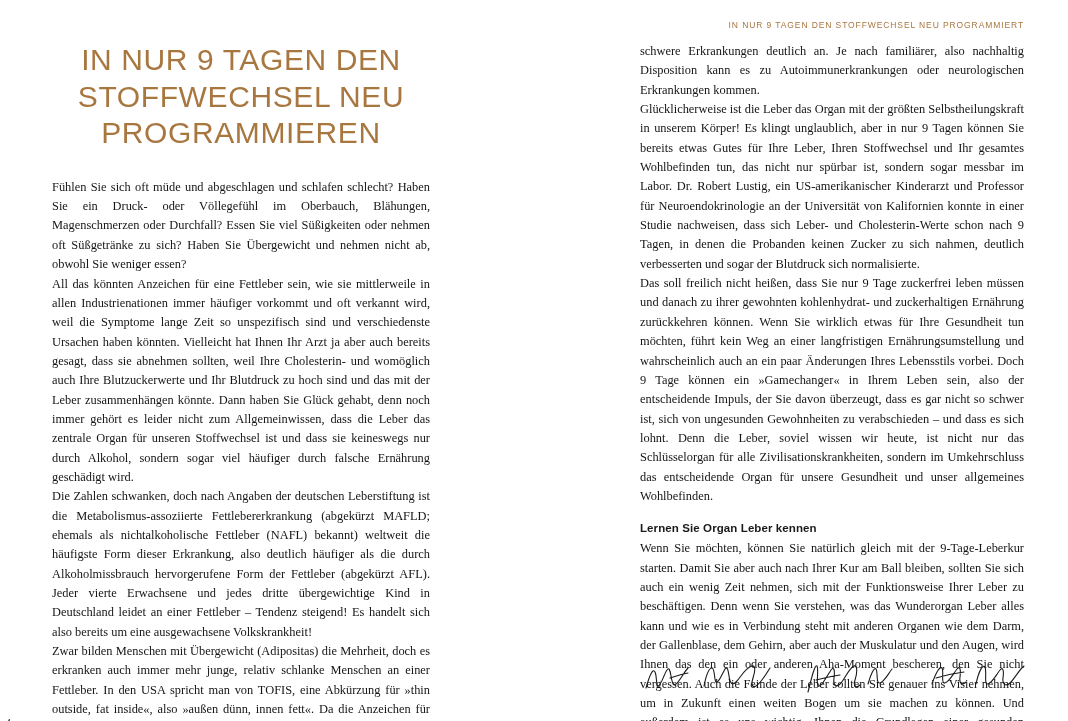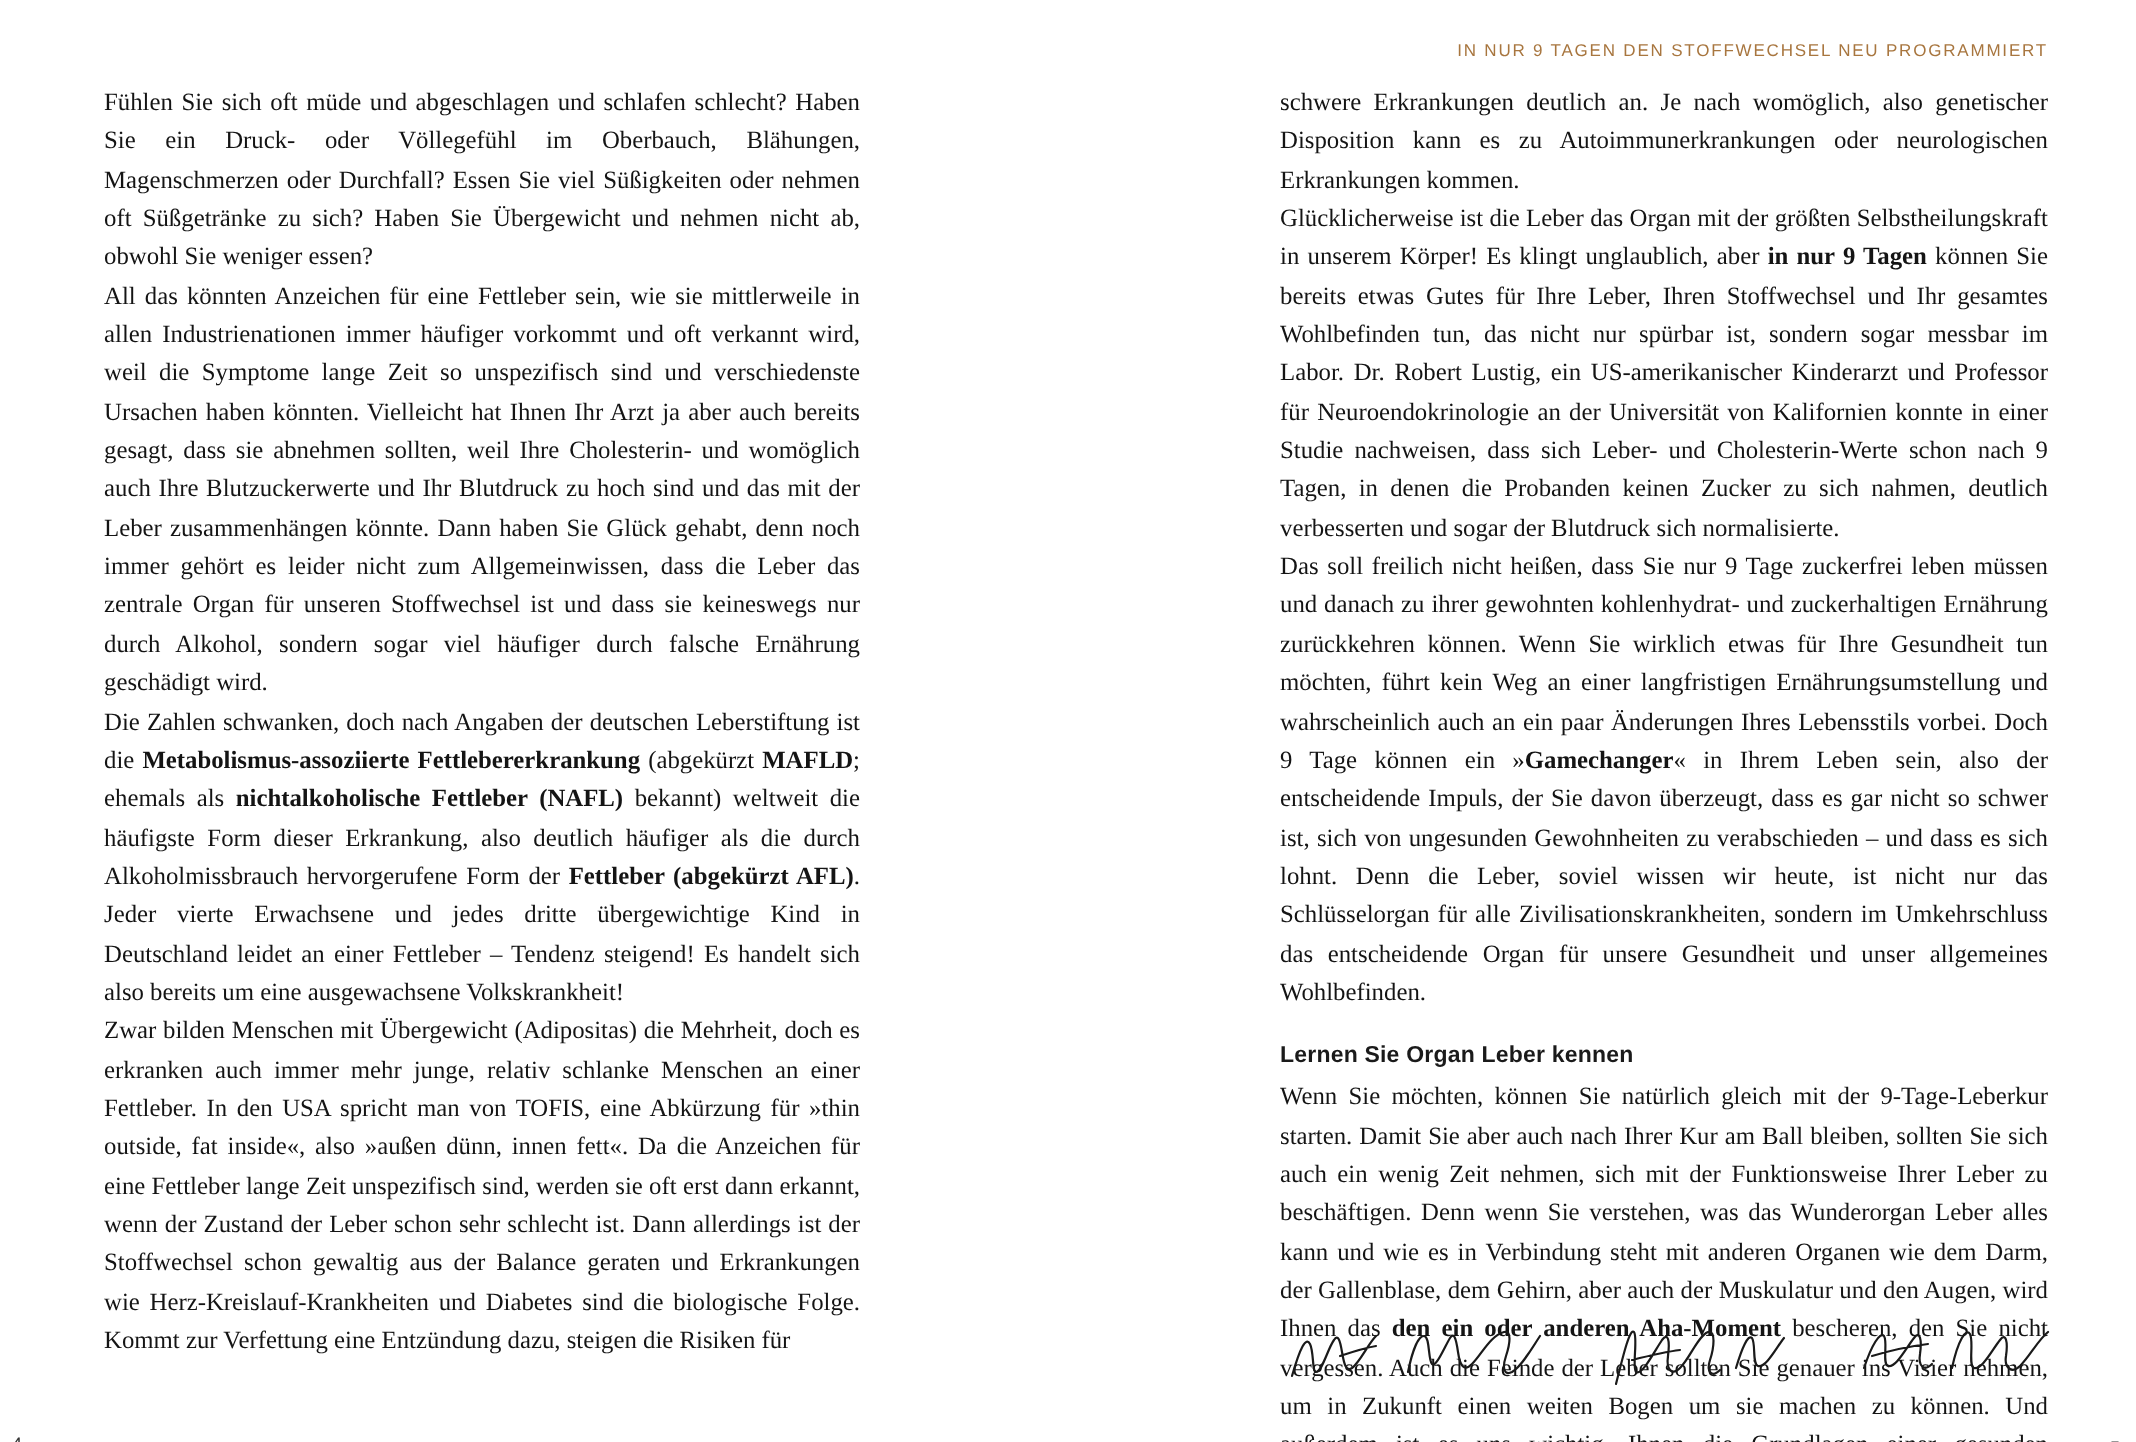--- a/index.html
+++ b/index.html
@@ -82,21 +82,21 @@
     margin: 0;
     text-align: justify;
     hyphens: auto;
     -webkit-hyphens: auto;
     color: #141414;
   }
   p.body + p.body {
     margin-top: 0;
   }
   .bold {
-    font-weight: 700;
+    font-weight: 400;
   }
   .folio-left {
     position: absolute;
     left: 6px;
     bottom: 8px;
     font-family: "Liberation Sans", sans-serif;
     font-size: 9px;
     color: #333;
   }
   .folio-right {
@@ -122,34 +122,35 @@
 <body>
 
 <div class="page">
 
   <div class="spine"></div>
 
   <div class="running-head">IN NUR 9 TAGEN DEN STOFFWECHSEL NEU PROGRAMMIERT</div>
 
   <div class="col-left">
 
+    <h1 class="chapter-title">IN NUR 9 TAGEN DEN STOFFWECHSEL NEU PROGRAMMIEREN</h1>
 
     <p class="body">Fühlen Sie sich oft müde und abgeschlagen und schlafen schlecht? Haben Sie ein Druck- oder Völlegefühl im Oberbauch, Blähungen, Magenschmerzen oder Durchfall? Essen Sie viel Süßigkeiten oder nehmen oft Süßgetränke zu sich? Haben Sie Übergewicht und nehmen nicht ab, obwohl Sie weniger essen?</p>
     <p class="body">All das könnten Anzeichen für eine Fettleber sein, wie sie mittlerweile in allen Industrienationen immer häufiger vorkommt und oft verkannt wird, weil die Symptome lange Zeit so unspezifisch sind und verschiedenste Ursachen haben könnten. Vielleicht hat Ihnen Ihr Arzt ja aber auch bereits gesagt, dass sie abnehmen sollten, weil Ihre Cholesterin- und womöglich auch Ihre Blutzuckerwerte und Ihr Blutdruck zu hoch sind und das mit der Leber zusammenhängen könnte. Dann haben Sie Glück gehabt, denn noch immer gehört es leider nicht zum Allgemeinwissen, dass die Leber das zentrale Organ für unseren Stoffwechsel ist und dass sie keineswegs nur durch Alkohol, sondern sogar viel häufiger durch falsche Ernährung geschädigt wird.</p>
 
 
     <p class="body"><span>Die Zahlen schwanken, doch nach Angaben der deutschen Leberstiftung ist die </span><span class="bold">Metabolismus-assoziierte Fettlebererkrankung</span><span> (abgekürzt </span><span class="bold">MAFLD</span><span>; ehemals als </span><span class="bold">nichtalkoholische Fettleber (NAFL)</span><span> bekannt) weltweit die häufigste Form dieser Erkrankung, also deutlich häufiger als die durch Alkoholmissbrauch hervorgerufene Form der </span><span class="bold">Fettleber (abgekürzt AFL)</span><span>. Jeder vierte Erwachsene und jedes dritte übergewichtige Kind in Deutschland leidet an einer Fettleber – Tendenz steigend! Es handelt sich also bereits um eine ausgewachsene Volkskrankheit!</span></p>
 
     <p class="body">Zwar bilden Menschen mit Übergewicht (Adipositas) die Mehrheit, doch es erkranken auch immer mehr junge, relativ schlanke Menschen an einer Fettleber. In den USA spricht man von TOFIS, eine Abkürzung für »thin outside, fat inside«, also »außen dünn, innen fett«. Da die Anzeichen für eine Fettleber lange Zeit unspezifisch sind, werden sie oft erst dann erkannt, wenn der Zustand der Leber schon sehr schlecht ist. Dann allerdings ist der Stoffwechsel schon gewaltig aus der Balance geraten und Erkrankungen wie Herz-Kreislauf-Krankheiten und Diabetes sind die biologische Folge. Kommt zur Verfettung eine Entzündung dazu, steigen die Risiken für</p>
 
   </div>
 
   <div class="col-right">
 
-    <p class="body">schwere Erkrankungen deutlich an. Je nach womöglich, also genetischer Disposition kann es zu Autoimmunerkrankungen oder neurologischen Erkrankungen kommen.</p>
+    <p class="body">schwere Erkrankungen deutlich an. Je nach familiärer, also nachhaltig Disposition kann es zu Autoimmunerkrankungen oder neurologischen Erkrankungen kommen.</p>
 
 
     <p class="body"><span>Glücklicherweise ist die Leber das Organ mit der größten Selbstheilungskraft in unserem Körper! Es klingt unglaublich, aber </span><span class="bold">in nur 9 Tagen</span><span> können Sie bereits etwas Gutes für Ihre Leber, Ihren Stoffwechsel und Ihr gesamtes Wohlbefinden tun, das nicht nur spürbar ist, sondern sogar messbar im Labor. Dr. Robert Lustig, ein US-amerikanischer Kinderarzt und Professor für Neuroendokrinologie an der Universität von Kalifornien konnte in einer Studie nachweisen, dass sich Leber- und Cholesterin-Werte schon nach 9 Tagen, in denen die Probanden keinen Zucker zu sich nahmen, deutlich verbesserten und sogar der Blutdruck sich normalisierte.</span></p>
 
     <p class="body"><span>Das soll freilich nicht heißen, dass Sie nur 9 Tage zuckerfrei leben müssen und danach zu ihrer gewohnten kohlenhydrat- und zuckerhaltigen Ernährung zurückkehren können. Wenn Sie wirklich etwas für Ihre Gesundheit tun möchten, führt kein Weg an einer langfristigen Ernährungsumstellung und wahrscheinlich auch an ein paar Änderungen Ihres Lebensstils vorbei. Doch 9 Tage können ein »</span><span class="bold">Gamechanger</span><span>« in Ihrem Leben sein, also der entscheidende Impuls, der Sie davon überzeugt, dass es gar nicht so schwer ist, sich von ungesunden Gewohnheiten zu verabschieden – und dass es sich lohnt. Denn die Leber, soviel wissen wir heute, ist nicht nur das Schlüsselorgan für alle Zivilisationskrankheiten, sondern im Umkehrschluss das entscheidende Organ für unsere Gesundheit und unser allgemeines Wohlbefinden.</span></p>
 
     <h2 class="sub-head-dark">Lernen Sie Organ Leber kennen</h2>
 
     <p class="body"><span>Wenn Sie möchten, können Sie natürlich gleich mit der 9-Tage-Leberkur starten. Damit Sie aber auch nach Ihrer Kur am Ball bleiben, sollten Sie sich auch ein wenig Zeit nehmen, sich mit der Funktionsweise Ihrer Leber zu beschäftigen. Denn wenn Sie verstehen, was das Wunderorgan Leber alles kann und wie es in Verbindung steht mit anderen Organen wie dem Darm, der Gallenblase, dem Gehirn, aber auch der Muskulatur und den Augen, wird Ihnen das </span><span class="bold">den ein oder anderen Aha-Moment</span><span> bescheren, den Sie nicht vergessen. Auch die Feinde der Leber sollten Sie genauer ins Visier nehmen, um in Zukunft einen weiten Bogen um sie machen zu können. Und außerdem ist es uns wichtig, Ihnen die Grundlagen einer gesunden Ernährung und Lebensweise etwas näher vorzustellen. Damit können Sie Ihre Leber und Ihren Stoffwechsel regulieren und nachhaltig heilen. Ihre Leber wird es Ihnen danken und Sie mit Wohlbefinden und Leistungsfähigkeit belohnen!</span></p>
 

